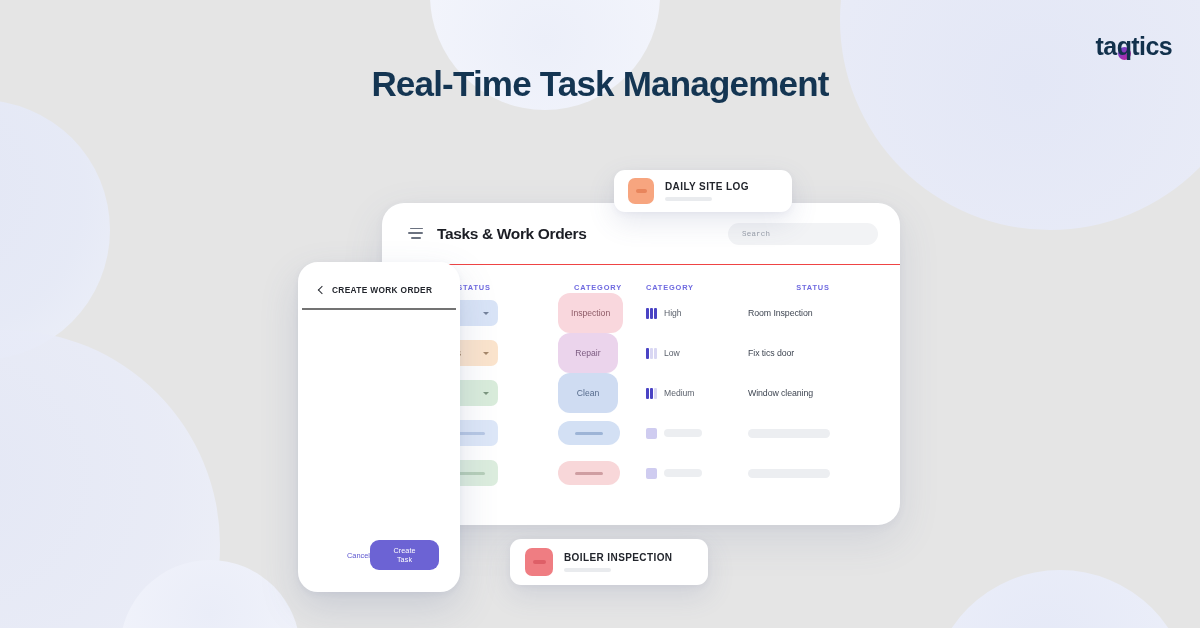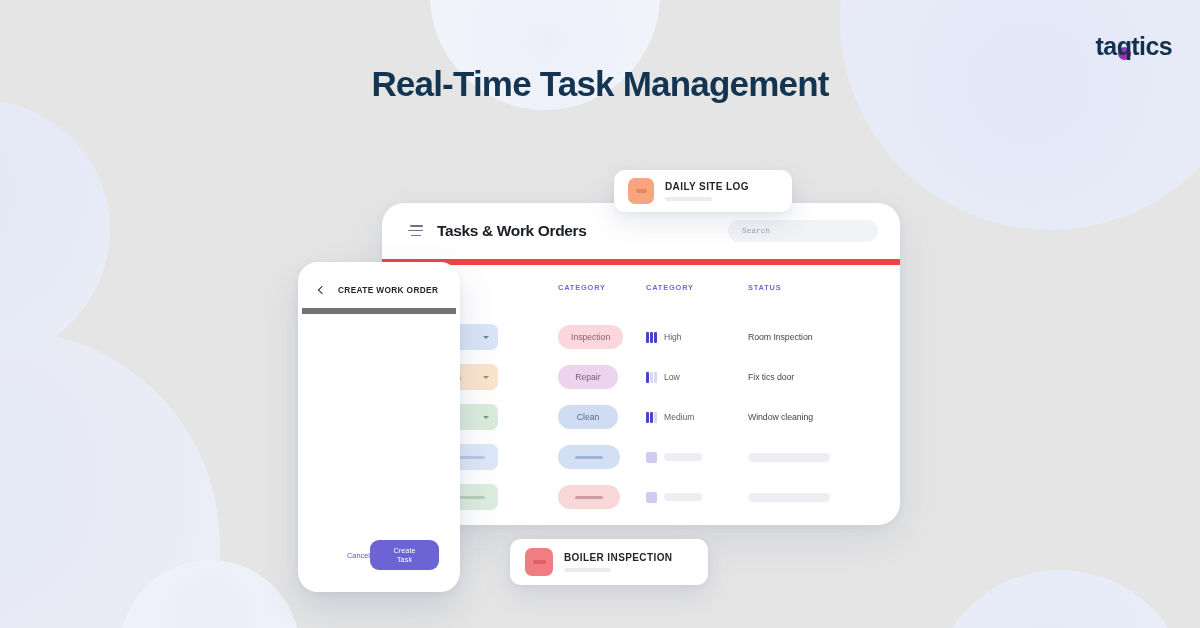--- a/index.html
+++ b/index.html
@@ -77,21 +77,21 @@
     position: absolute; left: 382px; top: 203px;
     width: 518px; height: 322px;
     background: #ffffff;
     border-radius: 22px;
     box-shadow: 0 14px 40px rgba(80, 92, 140, .13), 0 2px 8px rgba(80, 92, 140, .06);
     overflow: hidden;
   }
   #dash-header {
     height: 62px; display: flex; align-items: center;
     padding: 0 22px 0 26px;
-    border-bottom: 6px solid #ef4444;
+    border-bottom: 1px solid #ef4444;
   }
   .filter-icon { width: 15px; height: 12px; margin-right: 14px; flex: none; }
   .filter-icon i {
     display: block; height: 1.6px; background: #6b7280; border-radius: 2px;
     margin-bottom: 3.2px;
   }
   .filter-icon i:nth-child(1) { width: 13px; margin-left: 2px; }
   .filter-icon i:nth-child(2) { width: 15px; margin-left: 0; }
   .filter-icon i:nth-child(3) { width: 10px; margin-left: 3px; }
 
@@ -106,21 +106,21 @@
 
   
   #dash-body { padding: 18px 22px 0 22px; }
 
   .trow { display: flex; align-items: center; }
   .c-status   { width: 124px; flex: none; }
   .c-category { width: 104px; flex: none; }
   .c-priority { width: 104px; flex: none; display: flex; align-items: center; }
   .c-title    { flex: 1; }
 
-  #thead { margin-bottom: 25px; padding-left: 6px; }
+  #thead { margin-bottom: 1px; padding-left: 6px; text-align: center; }
   #thead .th {
     font-size: 7.4px; font-weight: 700; letter-spacing: .85px; color: #6f6ae0;
   }
   #thead .c-status   { padding-left: 4px; }
   #thead .c-category { padding-left: 24px; }
   #thead .c-priority { padding-left: 8px; }
   #thead .c-title    { padding-left: 6px; }
 
   .data-row { height: 40px; padding-left: 6px; }
 
@@ -132,21 +132,21 @@
   .status-pill .caret {
     width: 0; height: 0; border-left: 3.2px solid transparent;
     border-right: 3.2px solid transparent; border-top: 3.6px solid currentColor;
     opacity: .75;
   }
   .st-open      { background: #d9e4f7; color: #52627c; }
   .st-progress  { background: #fbe4cd; color: #8a6a49; }
   .st-completed { background: #d9ecdb; color: #5b7a60; }
 
   .cat-pill {
-    margin-left: 24px; height: 24px; border-radius: 12px;
+    margin-left: 24px; height: 40px; border-radius: 12px;
     display: inline-flex; align-items: center; justify-content: center;
     padding: 0 13px; font-size: 8.6px; min-width: 60px;
   }
   .cat-inspection { background: #f9d7dd; color: #8d5a66; }
   .cat-repair     { background: #ebd4ec; color: #7c5b80; }
   .cat-clean      { background: #cfdcf2; color: #566b8c; }
 
   .prio { display: flex; align-items: center; padding-left: 8px; }
   .prio .bars { display: flex; gap: 1.6px; margin-right: 7px; }
   .prio .bars b { display: block; width: 2.6px; height: 11px; border-radius: 1px; background: #4a43c4; }
@@ -181,23 +181,23 @@
     width: 162px; height: 330px;
     background: #ffffff;
     border: 4px solid #ffffff;
     border-radius: 20px;
     box-shadow: 0 16px 38px rgba(80, 92, 140, .18), 0 2px 6px rgba(80,92,140,.08);
     overflow: hidden;
   }
   #phone-inner { background: #fff; width: 100%; height: 100%; border-radius: 16px; position: relative; }
 
   #ph-header {
-    display: flex; align-items: center; gap: 13px;
+    display: flex; align-items: center; gap: 7px;
     padding: 19px 0 13px 17px;
-    border-bottom: 6px solid #737373;
+    border-bottom: 2px solid #737373;
   }
   .chev-left { width: 6px; height: 6px; border-left: 1.4px solid #2a2d34; border-bottom: 1.4px solid #2a2d34; transform: rotate(45deg); flex: none; }
   #ph-title { font-size: 8.3px; font-weight: 700; letter-spacing: .35px; color: #22252c; }
 
   #ph-body { padding: 15px 17px 0 17px; }
   .ph-label { font-size: 7.3px; font-weight: 700; letter-spacing: .3px; color: #22252c; }
 
   #add-images {
     margin-top: 9px; height: 17px; border: 1px solid #e9eaee; border-radius: 5px;
     display: flex; align-items: center; justify-content: center; gap: 4px;

